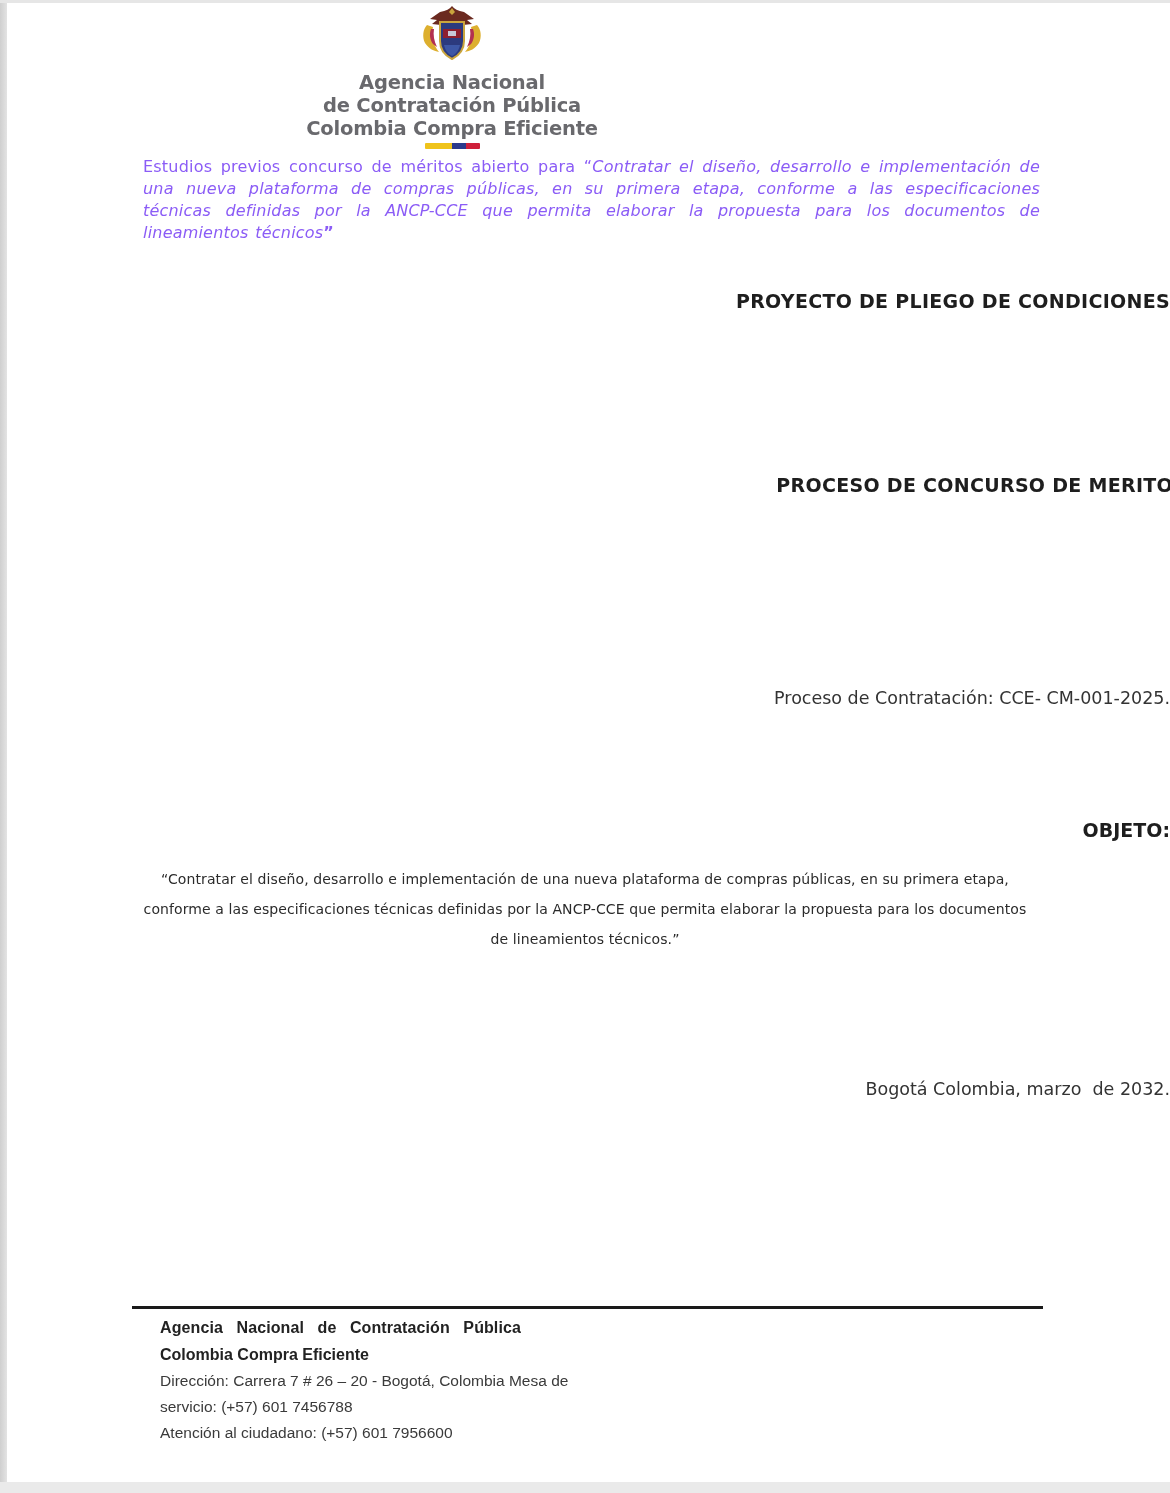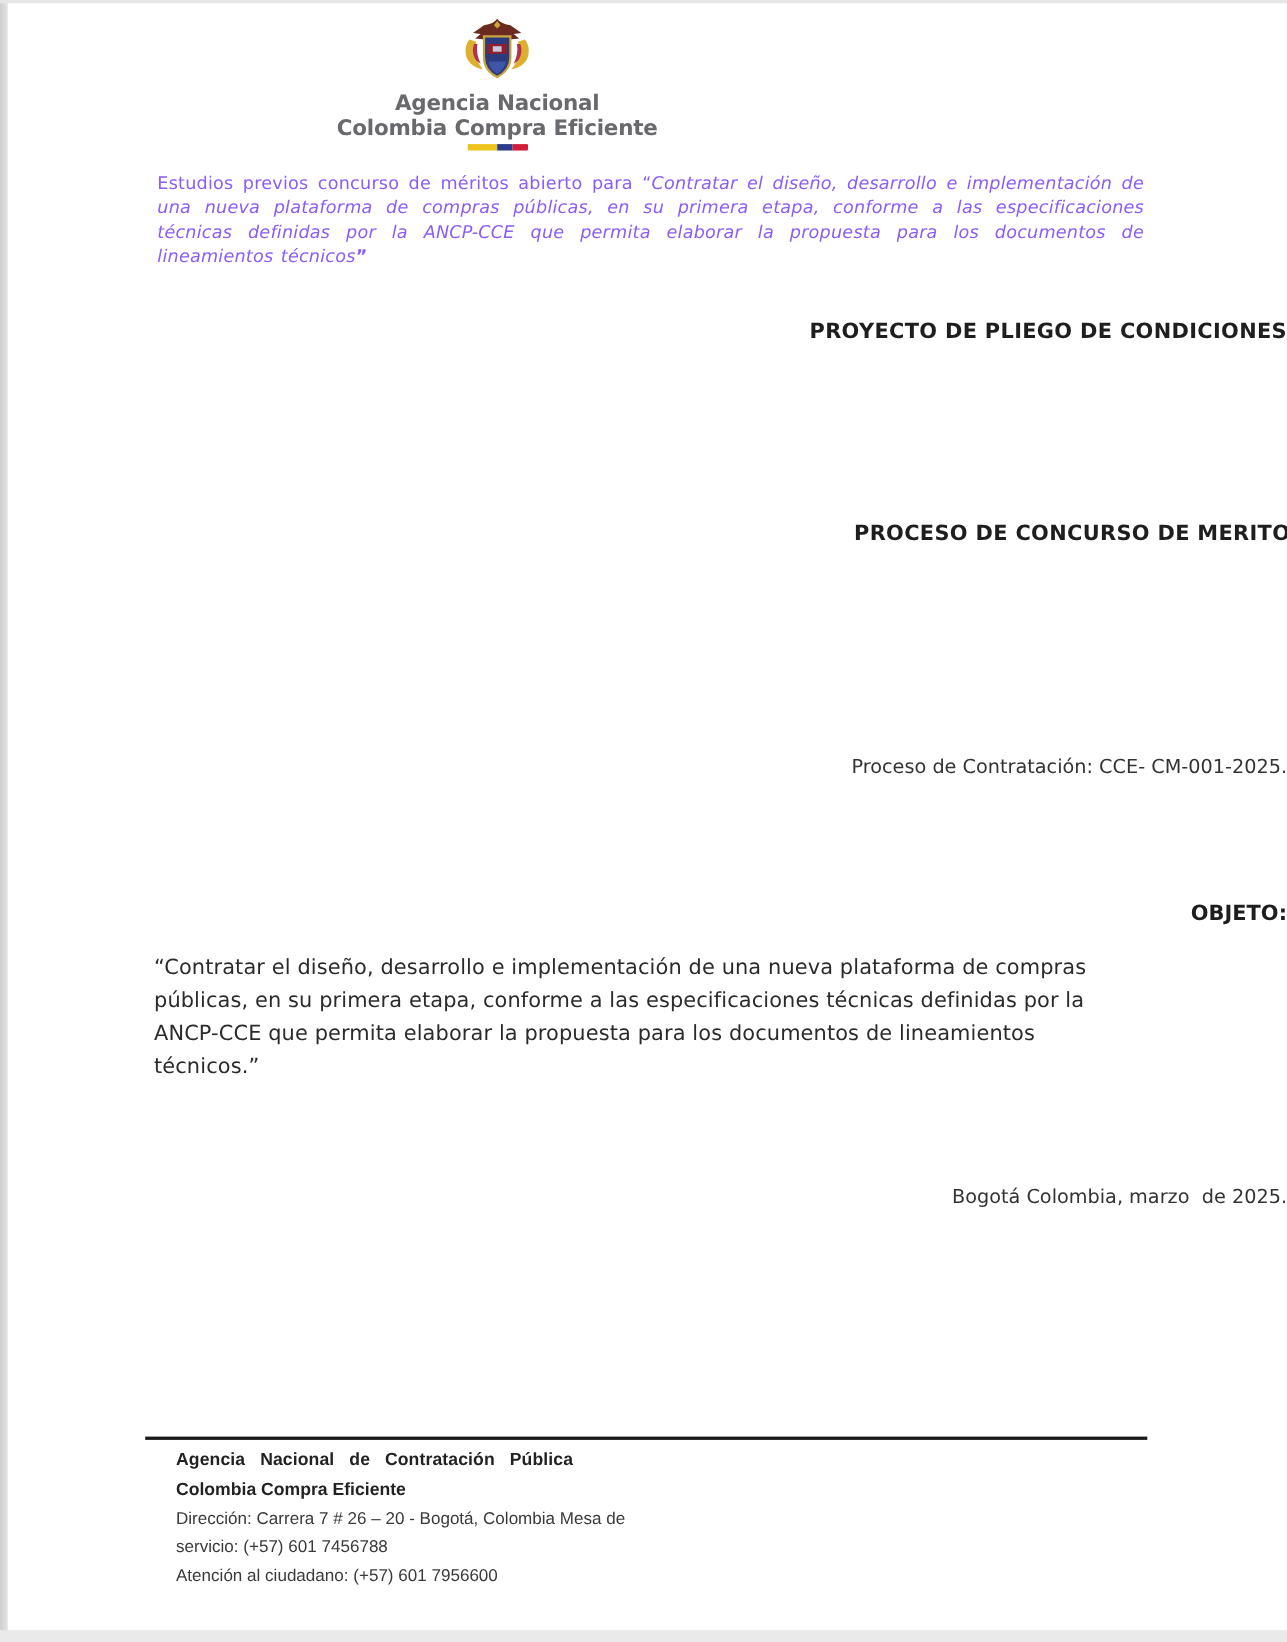--- a/index.html
+++ b/index.html
@@ -24,21 +24,21 @@
       position: absolute; left: 0; top: 0; right: 0; height: 3px;
       background: #e6e6e6;
     }
     .scan-edge-bottom {
       position: absolute; left: 0; bottom: 0; right: 0; height: 11px;
       background: #eaeaea;
     }
 
     
     .header {
-      position: absolute; top: 16px; left: 0; width: 934px;
+      position: absolute; top: 5px; left: 0; width: 934px;
       text-align: center; padding-right: 30px;
     }
     .coat-of-arms { display: inline-block; width: 74px; height: 62px; }
     .org-name {
       margin-top: 0px;
       font-weight: bold;
       font-size: 19.5px;
       line-height: 23px;
       color: #69696d;
       letter-spacing: -0.2px;
@@ -74,24 +74,24 @@
     .title-1 { top: 290px; font-weight: bold; font-size: 19px; letter-spacing: 0.3px; color: #1e1e1e; }
     .title-2 { top: 474px; font-weight: bold; font-size: 19px; letter-spacing: 0.3px; color: #1e1e1e; margin-left: 17px; }
     .process-line { top: 660px; font-size: 17.5px; color: #333333; margin-top: 28px; }
     .object-heading { top: 819px; font-weight: bold; font-size: 19px; color: #1e1e1e; padding-left: 13px; }
     .city-date { top: 1079px; font-size: 17.5px; color: #333333; white-space: pre-wrap; }
 
     
     .object-text {
       position: absolute;
       left: 140px; top: 864px; width: 890px;
-      font-size: 19px;
+      font-size: 14px;
       line-height: 30px;
       color: #2b2b2b;
-      text-align: left;
+      text-align: center;
       letter-spacing: 0.1px;
     }
 
     
     .footer-rule {
       position: absolute; left: 132px; top: 1306px;
       width: 911px; height: 3px; background: #1a1a1a;
     }
     .footer {
       position: absolute; left: 160px; top: 1314px; width: 740px;
@@ -129,40 +129,41 @@
         <path d="M58 24 c2 5 1 11 -2 15 l-4 3 c3 -6 4 -12 3 -18z" fill="#b33050"></path>
 
         <path d="M25 17 h24 v19 c0 9 -6 15 -12 18 c-6 -3 -12 -9 -12 -18z" fill="#2c3a7e" stroke="#caa53d" stroke-width="2"></path>
         <rect x="28" y="24" width="18" height="9" fill="#8e1f2f"></rect>
         <rect x="33" y="26" width="8" height="5" fill="#c8c8d8"></rect>
         <path d="M29 40 h16 c-1 5 -4 9 -8 11 c-4 -2 -7 -6 -8 -11z" fill="#3d57a6"></path>
       </svg>
     </span>
     <div class="org-name">
       <div>Agencia Nacional</div>
+      <div>de Contratación Pública</div>
       <div>Colombia Compra Eficiente</div>
     </div>
     <div class="flag-bar">
       <span class="flag-yellow"></span>
       <span class="flag-blue"></span>
       <span class="flag-red"></span>
     </div>
   </div>
 
   <p class="intro"><span>Estudios previos concurso de méritos abierto para “</span><span class="quoted">Contratar el diseño, desarrollo e implementación de una nueva plataforma de compras públicas, en su primera etapa, conforme a las especificaciones técnicas definidas por la ANCP-CCE que permita elaborar la propuesta para los documentos de lineamientos técnicos</span><span class="bold-quote">”</span></p>
 
   <div class="center-line title-1">PROYECTO DE PLIEGO DE CONDICIONES</div>
   <div class="center-line title-2">PROCESO DE CONCURSO DE MERITOS</div>
 
   <div class="center-line process-line">Proceso de Contratación: CCE- CM-001-2025.</div>
 
   <div class="center-line object-heading">OBJETO:</div>
   <p class="object-text">“Contratar el diseño, desarrollo e implementación de una nueva plataforma de compras públicas, en su primera etapa, conforme a las especificaciones técnicas definidas por la ANCP-CCE que permita elaborar la propuesta para los documentos de lineamientos técnicos.”</p>
 
-  <div class="center-line city-date">Bogotá Colombia, marzo  de 2025.</div>
+  <div class="center-line city-date">Bogotá Colombia, marzo  de 2032.</div>
 
   <div class="footer-rule"></div>
   <div class="footer">
     <div class="footer-org1">Agencia Nacional de Contratación Pública</div>
     <div class="footer-org2">Colombia Compra Eficiente</div>
     <div class="footer-line">Dirección: Carrera 7 # 26 – 20 - Bogotá, Colombia Mesa de</div>
     <div class="footer-line">servicio: (+57) 601 7456788</div>
     <div class="footer-line">Atención al ciudadano: (+57) 601 7956600</div>
   </div>
 

